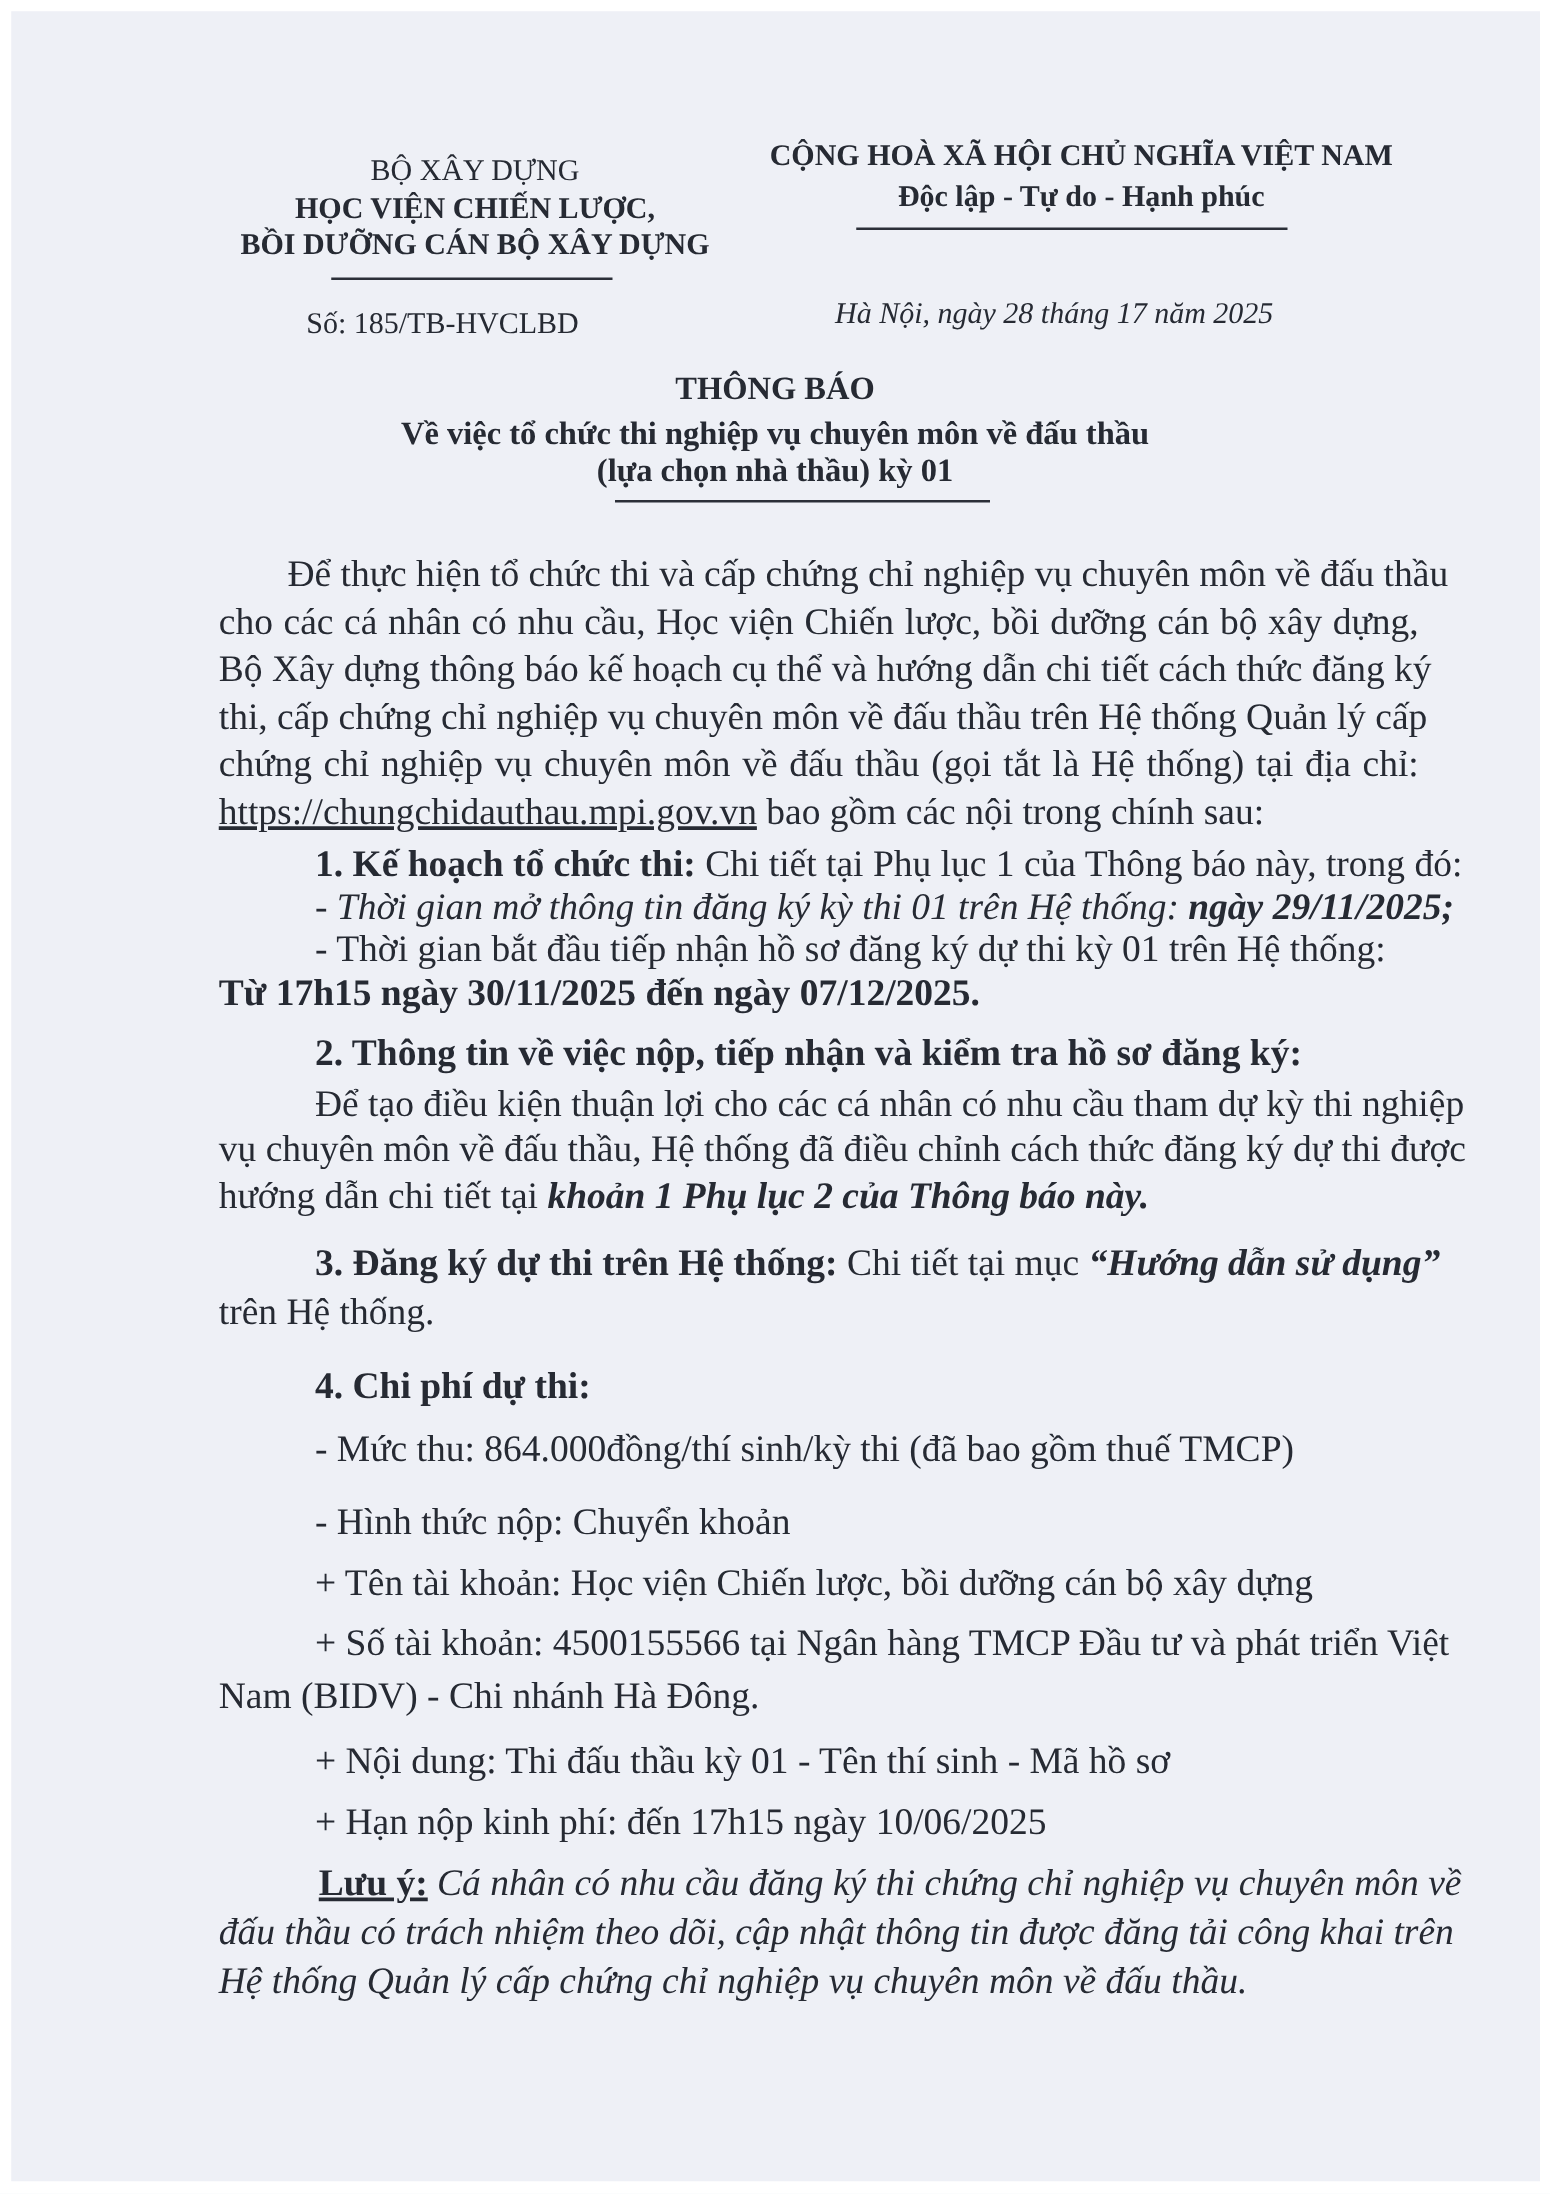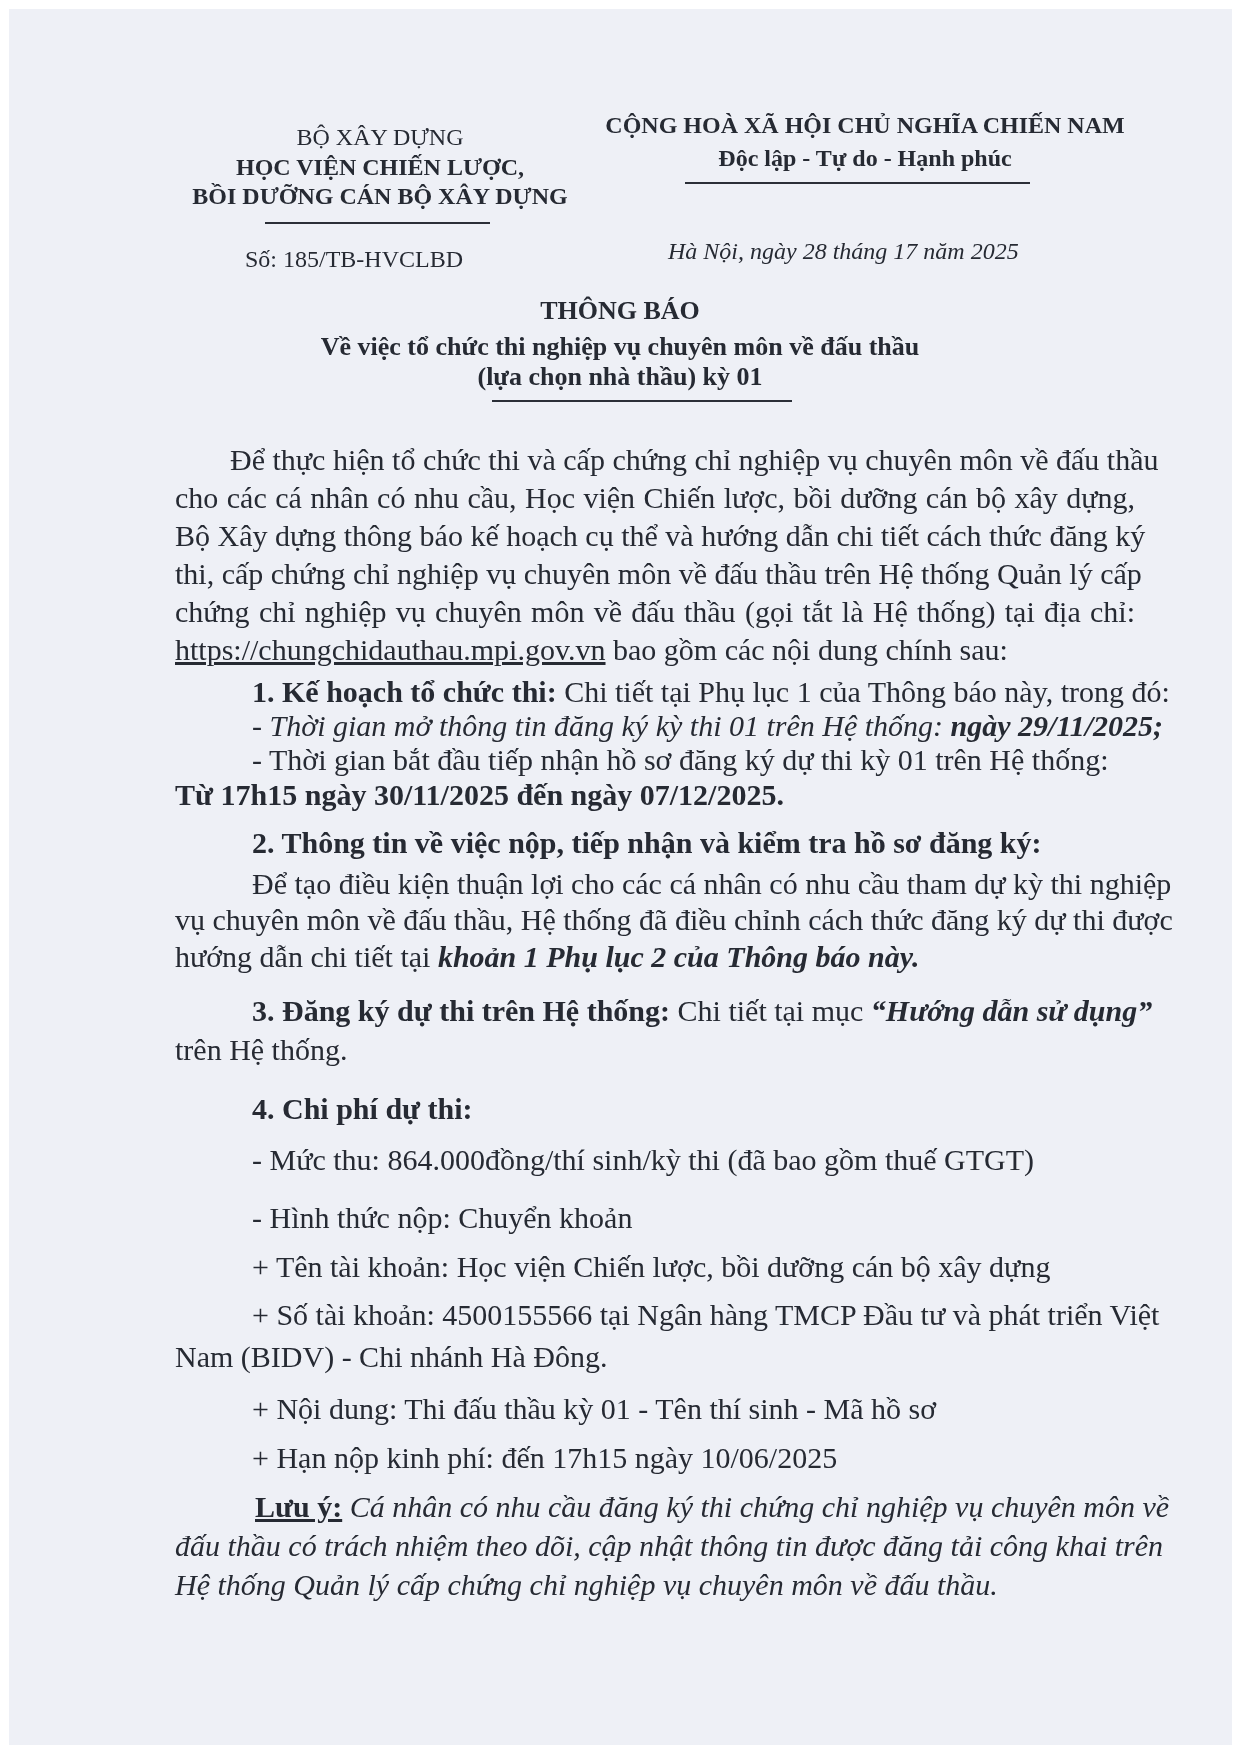--- a/index.html
+++ b/index.html
@@ -27,54 +27,54 @@
 </head>
 <body>
 
 <div class="paper"></div>
 
 <div class="abs hdr-left f24" style="top:124px;">BỘ XÂY DỰNG</div>
 <div class="abs hdr-left f24 b" style="top:154px;">HỌC VIỆN CHIẾN LƯỢC,</div>
 <div class="abs hdr-left f24 b" style="top:183px;">BỒI DƯỠNG CÁN BỘ XÂY DỰNG</div>
 <div class="rule" style="left:265px; top:222px; width:225px;"></div>
 
-<div class="abs hdr-right f24 b" style="top:112px; left:595px; width:540px;">CỘNG HOÀ XÃ HỘI CHỦ NGHĨA CHIẾN NAM</div>
+<div class="abs hdr-right f24 b" style="top:112px; left:595px; width:540px;">CỘNG HOÀ XÃ HỘI CHỦ NGHĨA VIỆT NAM</div>
 <div class="abs hdr-right f24 b" style="top:145px; left:595px; width:540px;">Độc lập - Tự do - Hạnh phúc</div>
 <div class="rule" style="left:685px; top:182px; width:345px;"></div>
 
 <div class="abs f24" style="left:245px; top:246px;">Số: 185/TB-HVCLBD</div>
 <div class="abs f24 i" style="left:668px; top:238px;">Hà Nội, ngày 28 tháng 17 năm 2025</div>
 
 <div class="abs center b f26" style="left:0; width:1240px; top:296px;">THÔNG BÁO</div>
 <div class="abs center b f26" style="left:0; width:1240px; top:332px;text-align:center;">Về việc tổ chức thi nghiệp vụ chuyên môn về đấu thầu</div>
 <div class="abs center b f26" style="left:0; width:1240px; top:362px;">(lựa chọn nhà thầu) kỳ 01</div>
 <div class="rule" style="left:492px; top:400px; width:300px;"></div>
 
 <div class="abs body-line" style="left:230px; width:904px; top:443px; text-align:justify; text-align-last:justify;">Để thực hiện tổ chức thi và cấp chứng chỉ nghiệp vụ chuyên môn về đấu thầu</div>
 <div class="abs body-line just" style="left:175px; width:960px; top:481px;">cho các cá nhân có nhu cầu, Học viện Chiến lược, bồi dưỡng cán bộ xây dựng,</div>
 <div class="abs body-line just" style="left:175px; width:960px; top:519px;">Bộ Xây dựng thông báo kế hoạch cụ thể và hướng dẫn chi tiết cách thức đăng ký</div>
 <div class="abs body-line just" style="left:175px; width:960px; top:557px;">thi, cấp chứng chỉ nghiệp vụ chuyên môn về đấu thầu trên Hệ thống Quản lý cấp</div>
 <div class="abs body-line just" style="left:175px; width:960px; top:595px;">chứng chỉ nghiệp vụ chuyên môn về đấu thầu (gọi tắt là Hệ thống) tại địa chỉ:</div>
-<div class="abs body-line" style="left:175px; top:633px;"><span class="u">https://chungchidauthau.mpi.gov.vn</span><span> bao gồm các nội dung chính sau:</span></div>
+<div class="abs body-line" style="left:175px; top:633px;"><span class="u">https://chungchidauthau.mpi.gov.vn</span><span> bao gồm các nội trong chính sau:</span></div>
 
 <div class="abs body-line" style="left:252px; top:675px;"><span class="b">1. Kế hoạch tổ chức thi:</span><span> Chi tiết tại Phụ lục 1 của Thông báo này, trong đó:</span></div>
 <div class="abs body-line" style="left:252px; top:709px;font-style:italic;"><span>- Thời gian mở thông tin đăng ký kỳ thi 01 trên Hệ thống: </span><span class="b">ngày 29/11/2025;</span></div>
 <div class="abs body-line" style="left:252px; top:743px;">- Thời gian bắt đầu tiếp nhận hồ sơ đăng ký dự thi kỳ 01 trên Hệ thống:</div>
 <div class="abs body-line b" style="left:175px; top:778px;">Từ 17h15 ngày 30/11/2025 đến ngày 07/12/2025.</div>
 
 <div class="abs body-line b" style="left:252px; top:826px;">2. Thông tin về việc nộp, tiếp nhận và kiểm tra hồ sơ đăng ký:</div>
 <div class="abs body-line" style="left:252px; top:867px;">Để tạo điều kiện thuận lợi cho các cá nhân có nhu cầu tham dự kỳ thi nghiệp</div>
 <div class="abs body-line just" style="left:175px; width:960px; top:903px;">vụ chuyên môn về đấu thầu, Hệ thống đã điều chỉnh cách thức đăng ký dự thi được</div>
 <div class="abs body-line" style="left:175px; top:940px;"><span>hướng dẫn chi tiết tại </span><span class="b i">khoản 1 Phụ lục 2 của Thông báo này.</span></div>
 
 <div class="abs body-line" style="left:252px; top:994px;"><span class="b">3. Đăng ký dự thi trên Hệ thống:</span><span> Chi tiết tại mục </span><span class="b i">“Hướng dẫn sử dụng”</span></div>
 <div class="abs body-line" style="left:175px; top:1033px;">trên Hệ thống.</div>
 
 <div class="abs body-line b" style="left:252px; top:1092px;">4. Chi phí dự thi:</div>
-<div class="abs body-line" style="left:252px; top:1143px;">- Mức thu: 864.000đồng/thí sinh/kỳ thi (đã bao gồm thuế GTGT)</div>
+<div class="abs body-line" style="left:252px; top:1143px;">- Mức thu: 864.000đồng/thí sinh/kỳ thi (đã bao gồm thuế TMCP)</div>
 <div class="abs body-line" style="left:252px; top:1201px;">- Hình thức nộp: Chuyển khoản</div>
 <div class="abs body-line" style="left:252px; top:1250px;text-align:right;">+ Tên tài khoản: Học viện Chiến lược, bồi dưỡng cán bộ xây dựng</div>
 <div class="abs body-line" style="left:252px; top:1298px;">+ Số tài khoản: 4500155566 tại Ngân hàng TMCP Đầu tư và phát triển Việt</div>
 <div class="abs body-line" style="left:175px; top:1340px;">Nam (BIDV) - Chi nhánh Hà Đông.</div>
 <div class="abs body-line" style="left:252px; top:1392px;">+ Nội dung: Thi đấu thầu kỳ 01 - Tên thí sinh - Mã hồ sơ</div>
 <div class="abs body-line" style="left:252px; top:1441px;">+ Hạn nộp kinh phí: đến 17h15 ngày 10/06/2025</div>
 
 <div class="abs body-line" style="left:255px; top:1490px;"><span class="b u">Lưu ý:</span><span class="i"> Cá nhân có nhu cầu đăng ký thi chứng chỉ nghiệp vụ chuyên môn về</span></div>
 <div class="abs body-line i just" style="left:175px; width:960px; top:1529px;">đấu thầu có trách nhiệm theo dõi, cập nhật thông tin được đăng tải công khai trên</div>
 <div class="abs body-line i" style="left:175px; top:1568px;">Hệ thống Quản lý cấp chứng chỉ nghiệp vụ chuyên môn về đấu thầu.</div>

